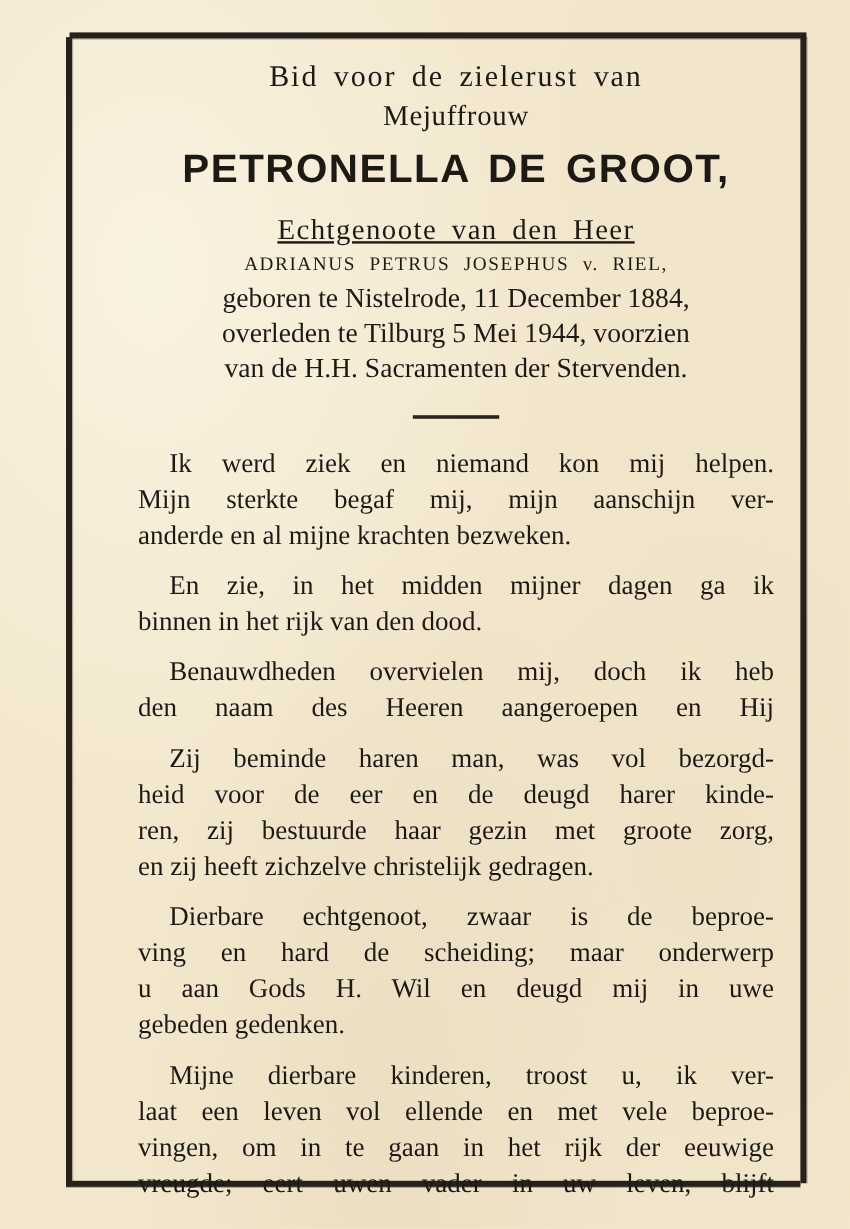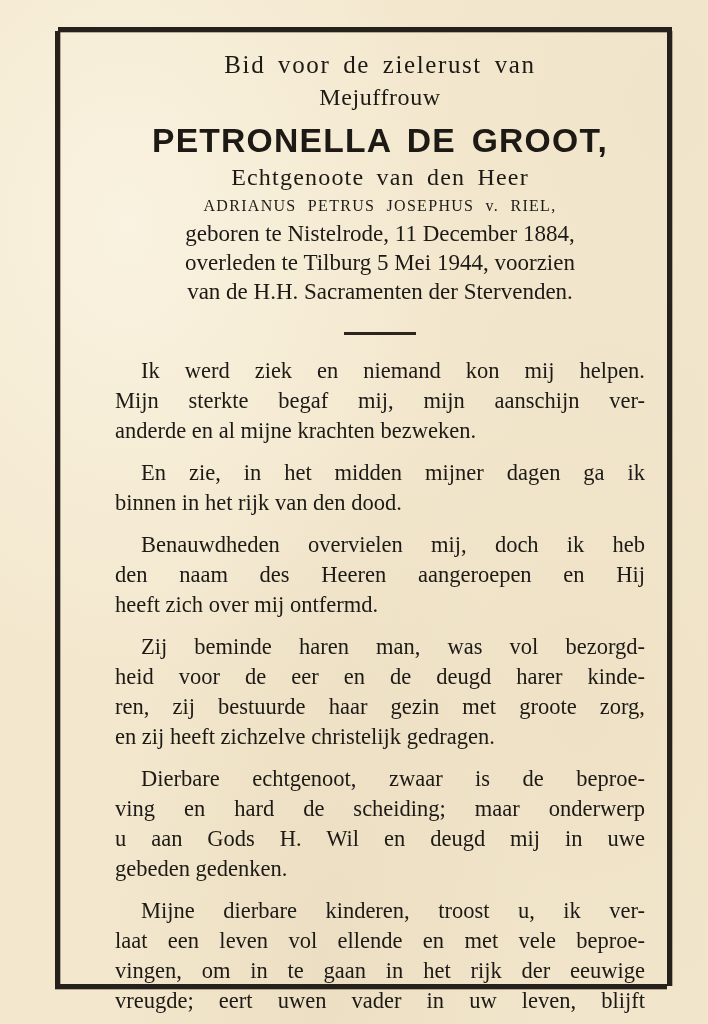--- a/index.html
+++ b/index.html
@@ -103,21 +103,22 @@
     word-spacing: 5px;
     line-height: 1.25;
     margin-top: 7px;
     transform: scaleX(1.02);
   }
   .h-spouse-label {
     font-size: 24px;
     letter-spacing: 1.2px;
     word-spacing: 5px;
     line-height: 1.3;
-    margin-top: 1px;
+    margin-top: 16px;
+    text-decoration: underline;
   }
   .h-spouse-name {
     font-size: 16px;
     letter-spacing: 1.3px;
     word-spacing: 6px;
     line-height: 1.3;
     margin-top: 3px;
     white-space: nowrap;
   }
   .h-dates {
@@ -202,21 +203,20 @@
           <span class="ln j">Mijn sterkte begaf mij, mijn aanschijn ver-</span>
           <span class="ln last">anderde en al mijne krachten bezweken.</span>
         </p>
         <p class="para">
           <span class="ln first j"><span style="display: inline-block; width: 26px;"></span>En zie, in het midden mijner dagen ga ik</span>
           <span class="ln last">binnen in het rijk van den dood.</span>
         </p>
         <p class="para">
           <span class="ln first j"><span style="display: inline-block; width: 26px;"></span>Benauwdheden overvielen mij, doch ik heb</span>
           <span class="ln j">den naam des Heeren aangeroepen en Hij</span>
-          <span class="ln last">heeft zich over mij ontfermd.</span>
         </p>
         <p class="para">
           <span class="ln first j"><span style="display: inline-block; width: 26px;"></span>Zij beminde haren man, was vol bezorgd-</span>
           <span class="ln j">heid voor de eer en de deugd harer kinde-</span>
           <span class="ln j">ren, zij bestuurde haar gezin met groote zorg,</span>
           <span class="ln last">en zij heeft zichzelve christelijk gedragen.</span>
         </p>
         <p class="para">
           <span class="ln first j"><span style="display: inline-block; width: 26px;"></span>Dierbare echtgenoot, zwaar is de beproe-</span>
           <span class="ln j">ving en hard de scheiding; maar onderwerp</span>

